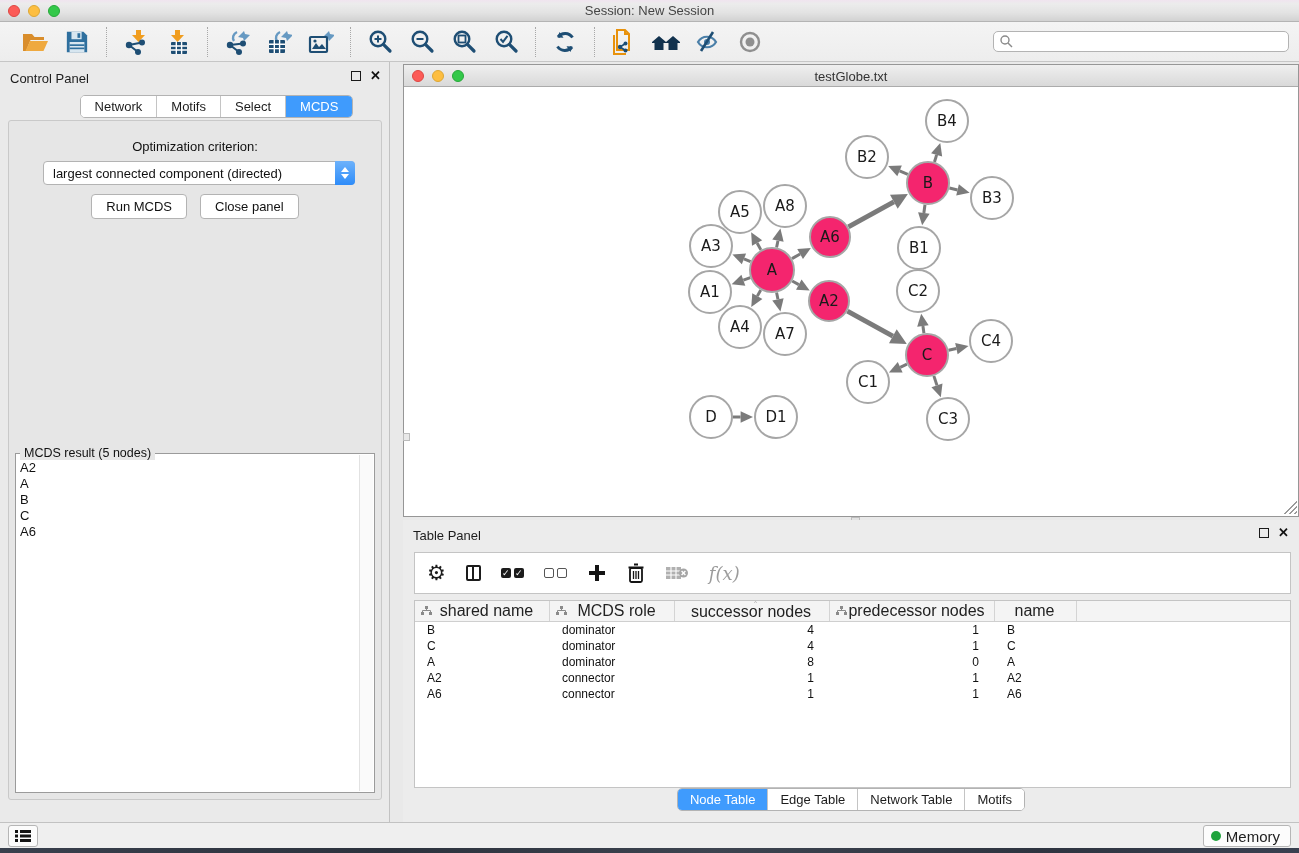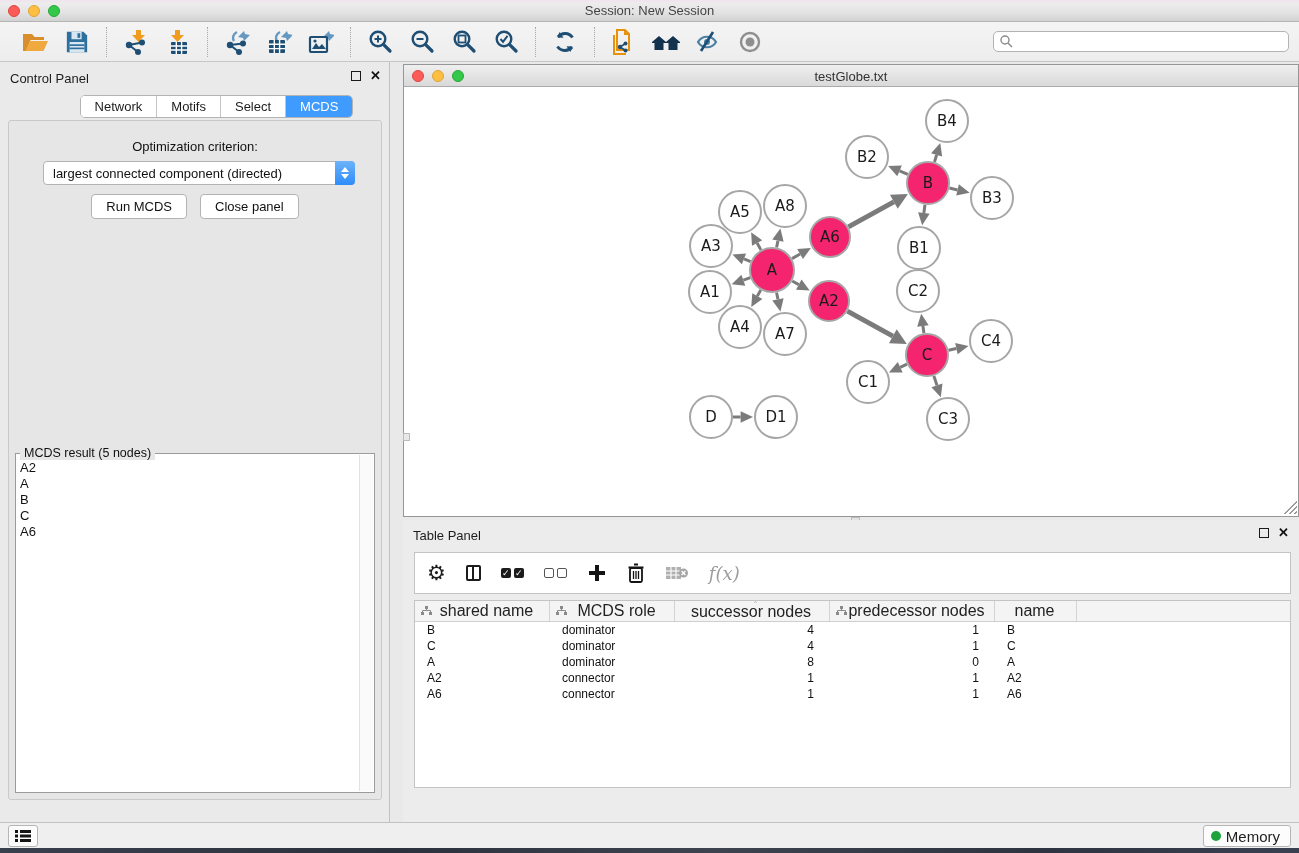--- a/index.html
+++ b/index.html
@@ -566,20 +566,26 @@
             <div class="tr">
               <div class="td left" style="width: 135px;">A6</div>
               <div class="td left" style="width: 125px;">connector</div>
               <div class="td right" style="width: 155px;">1</div>
               <div class="td right" style="width: 165px;">1</div>
               <div class="td left" style="width: 82px;">A6</div>
             </div>
           </div>
       </div>
 
+      <div id="tp-tabs"><span class="seg" id="tp-seg">
+            <span class="seg-item active">Node Table</span>
+            <span class="seg-item">Edge Table</span>
+            <span class="seg-item">Network Table</span>
+            <span class="seg-item">Motifs</span>
+          </span></div>
     </div>
   </div>
 
   <div class="statusbar">
     <span class="list-btn">
       <svg width="16" height="14" viewBox="0 0 16 14">
         <g fill="#141414">
             <rect x="0" y="1" width="3" height="3"></rect>
             <rect x="0" y="5.5" width="3" height="3"></rect>
             <rect x="0" y="10" width="3" height="3"></rect>

